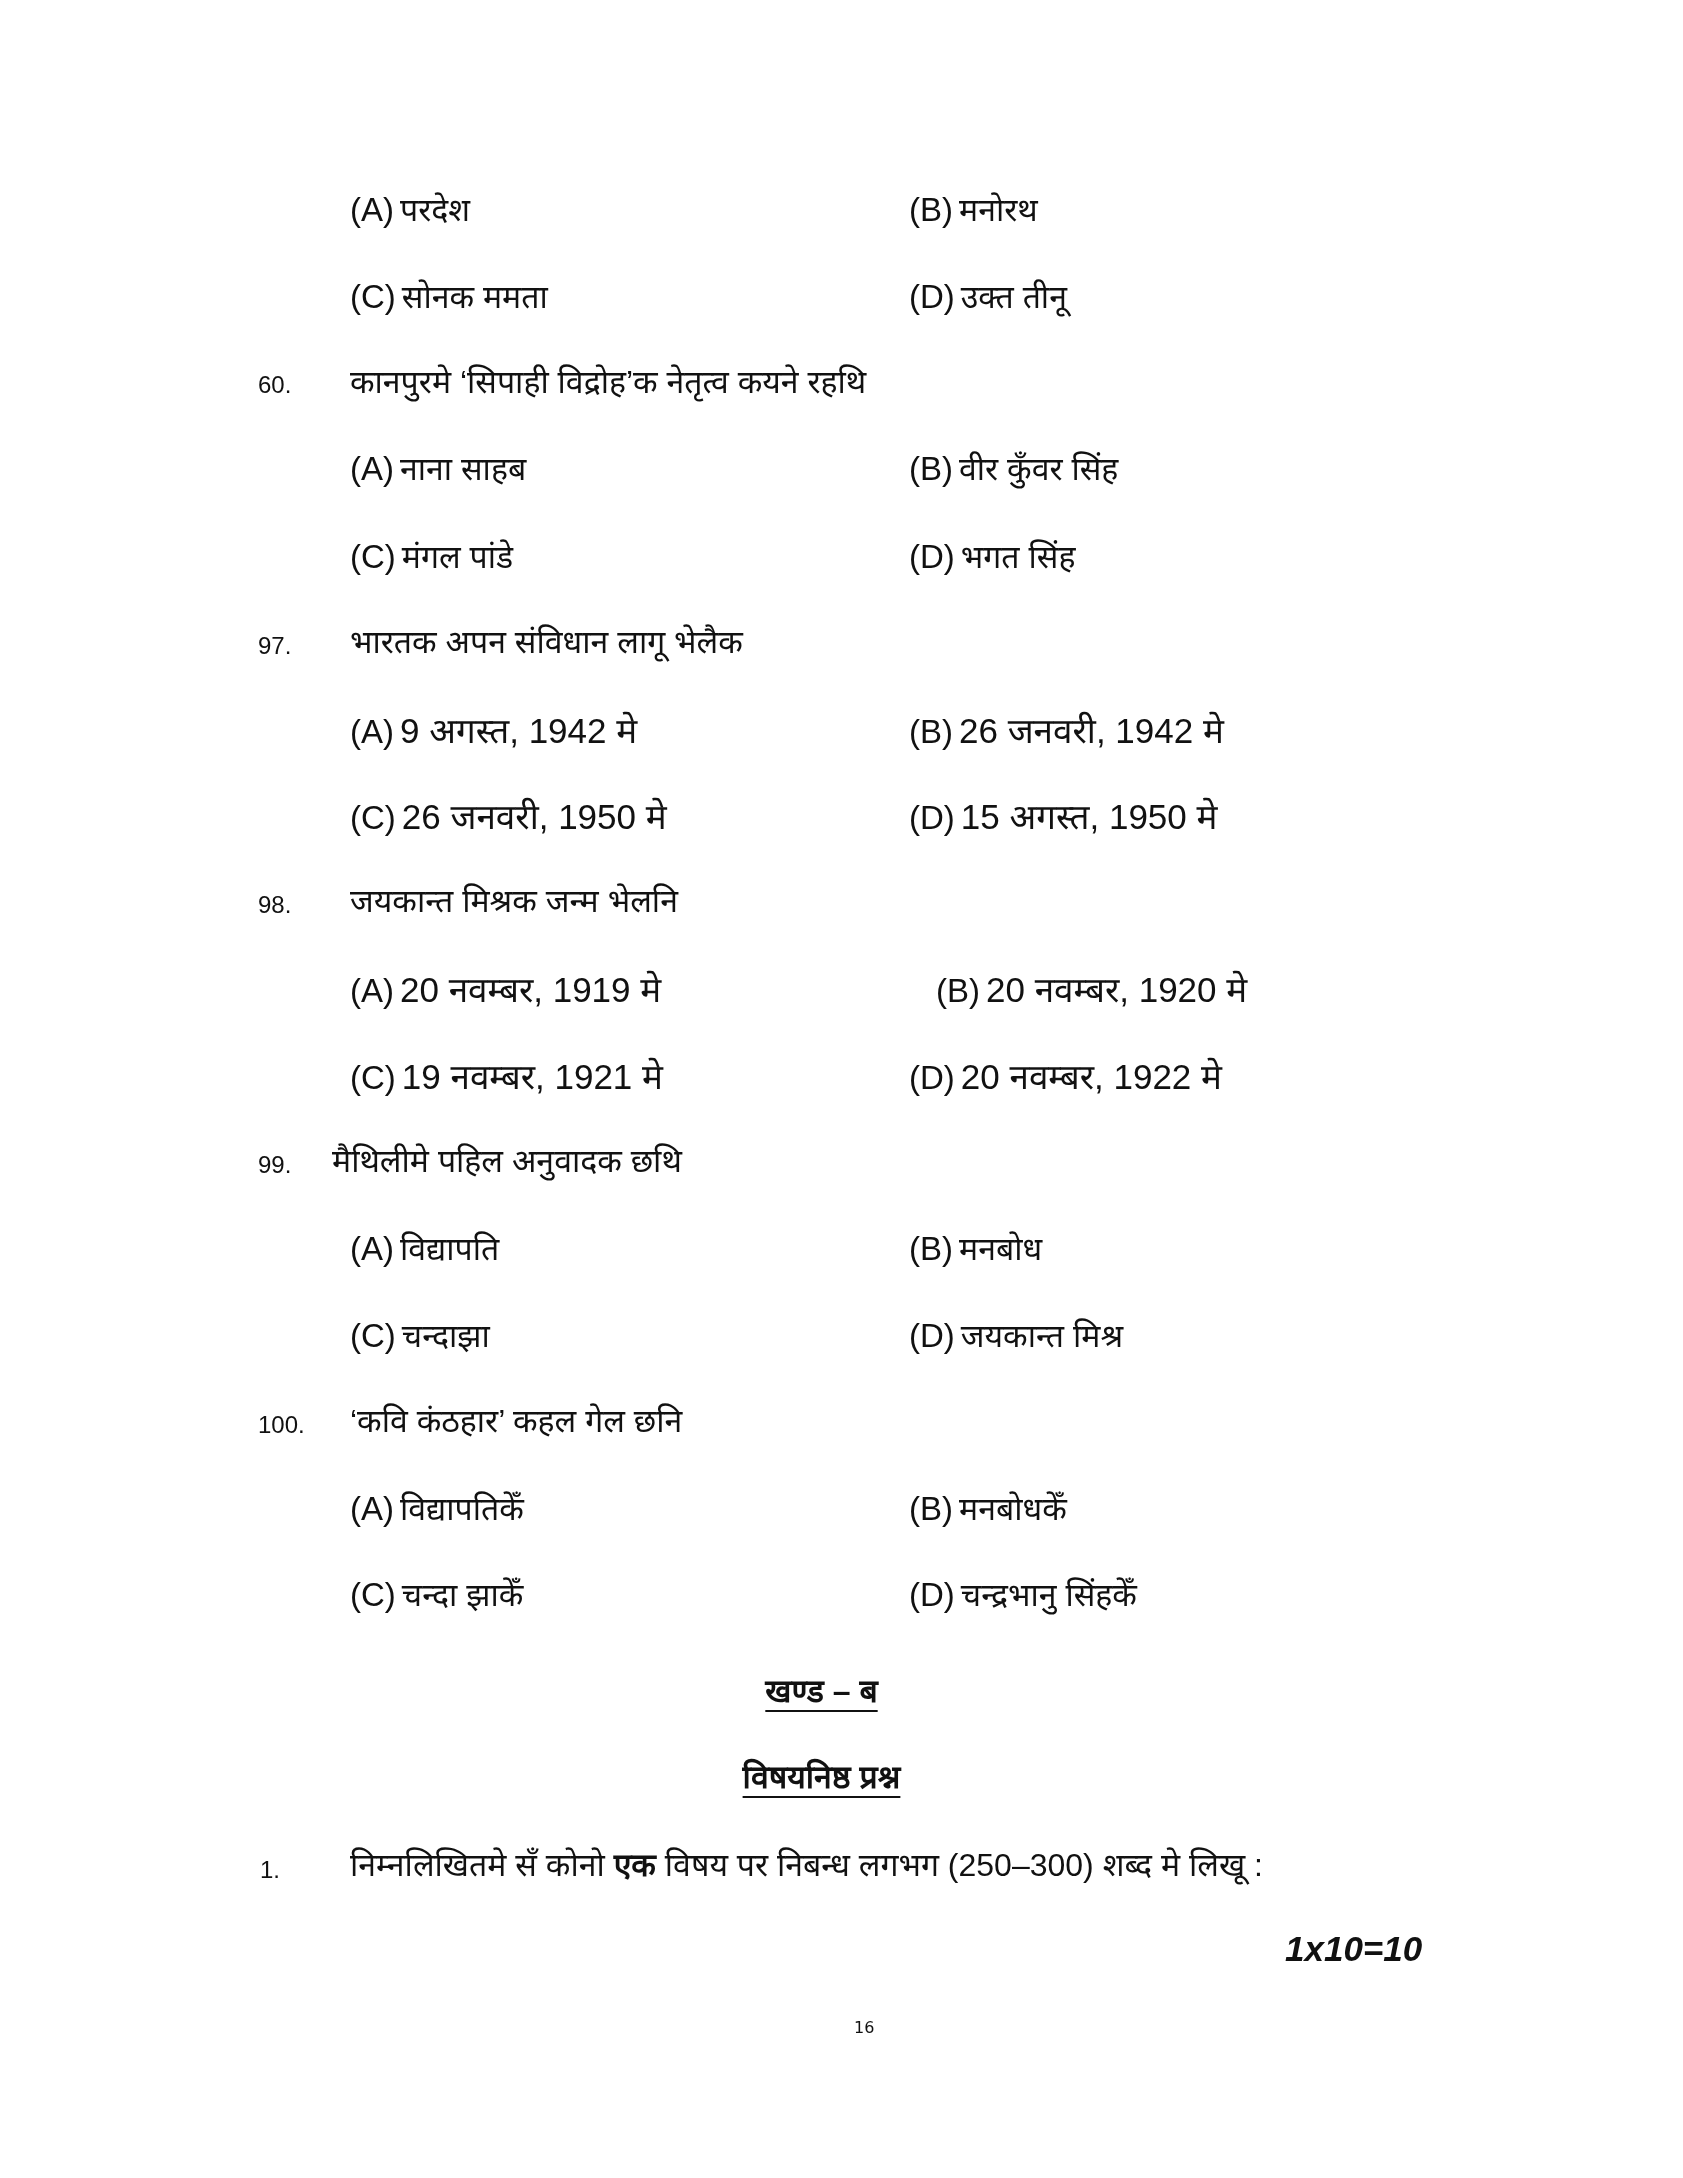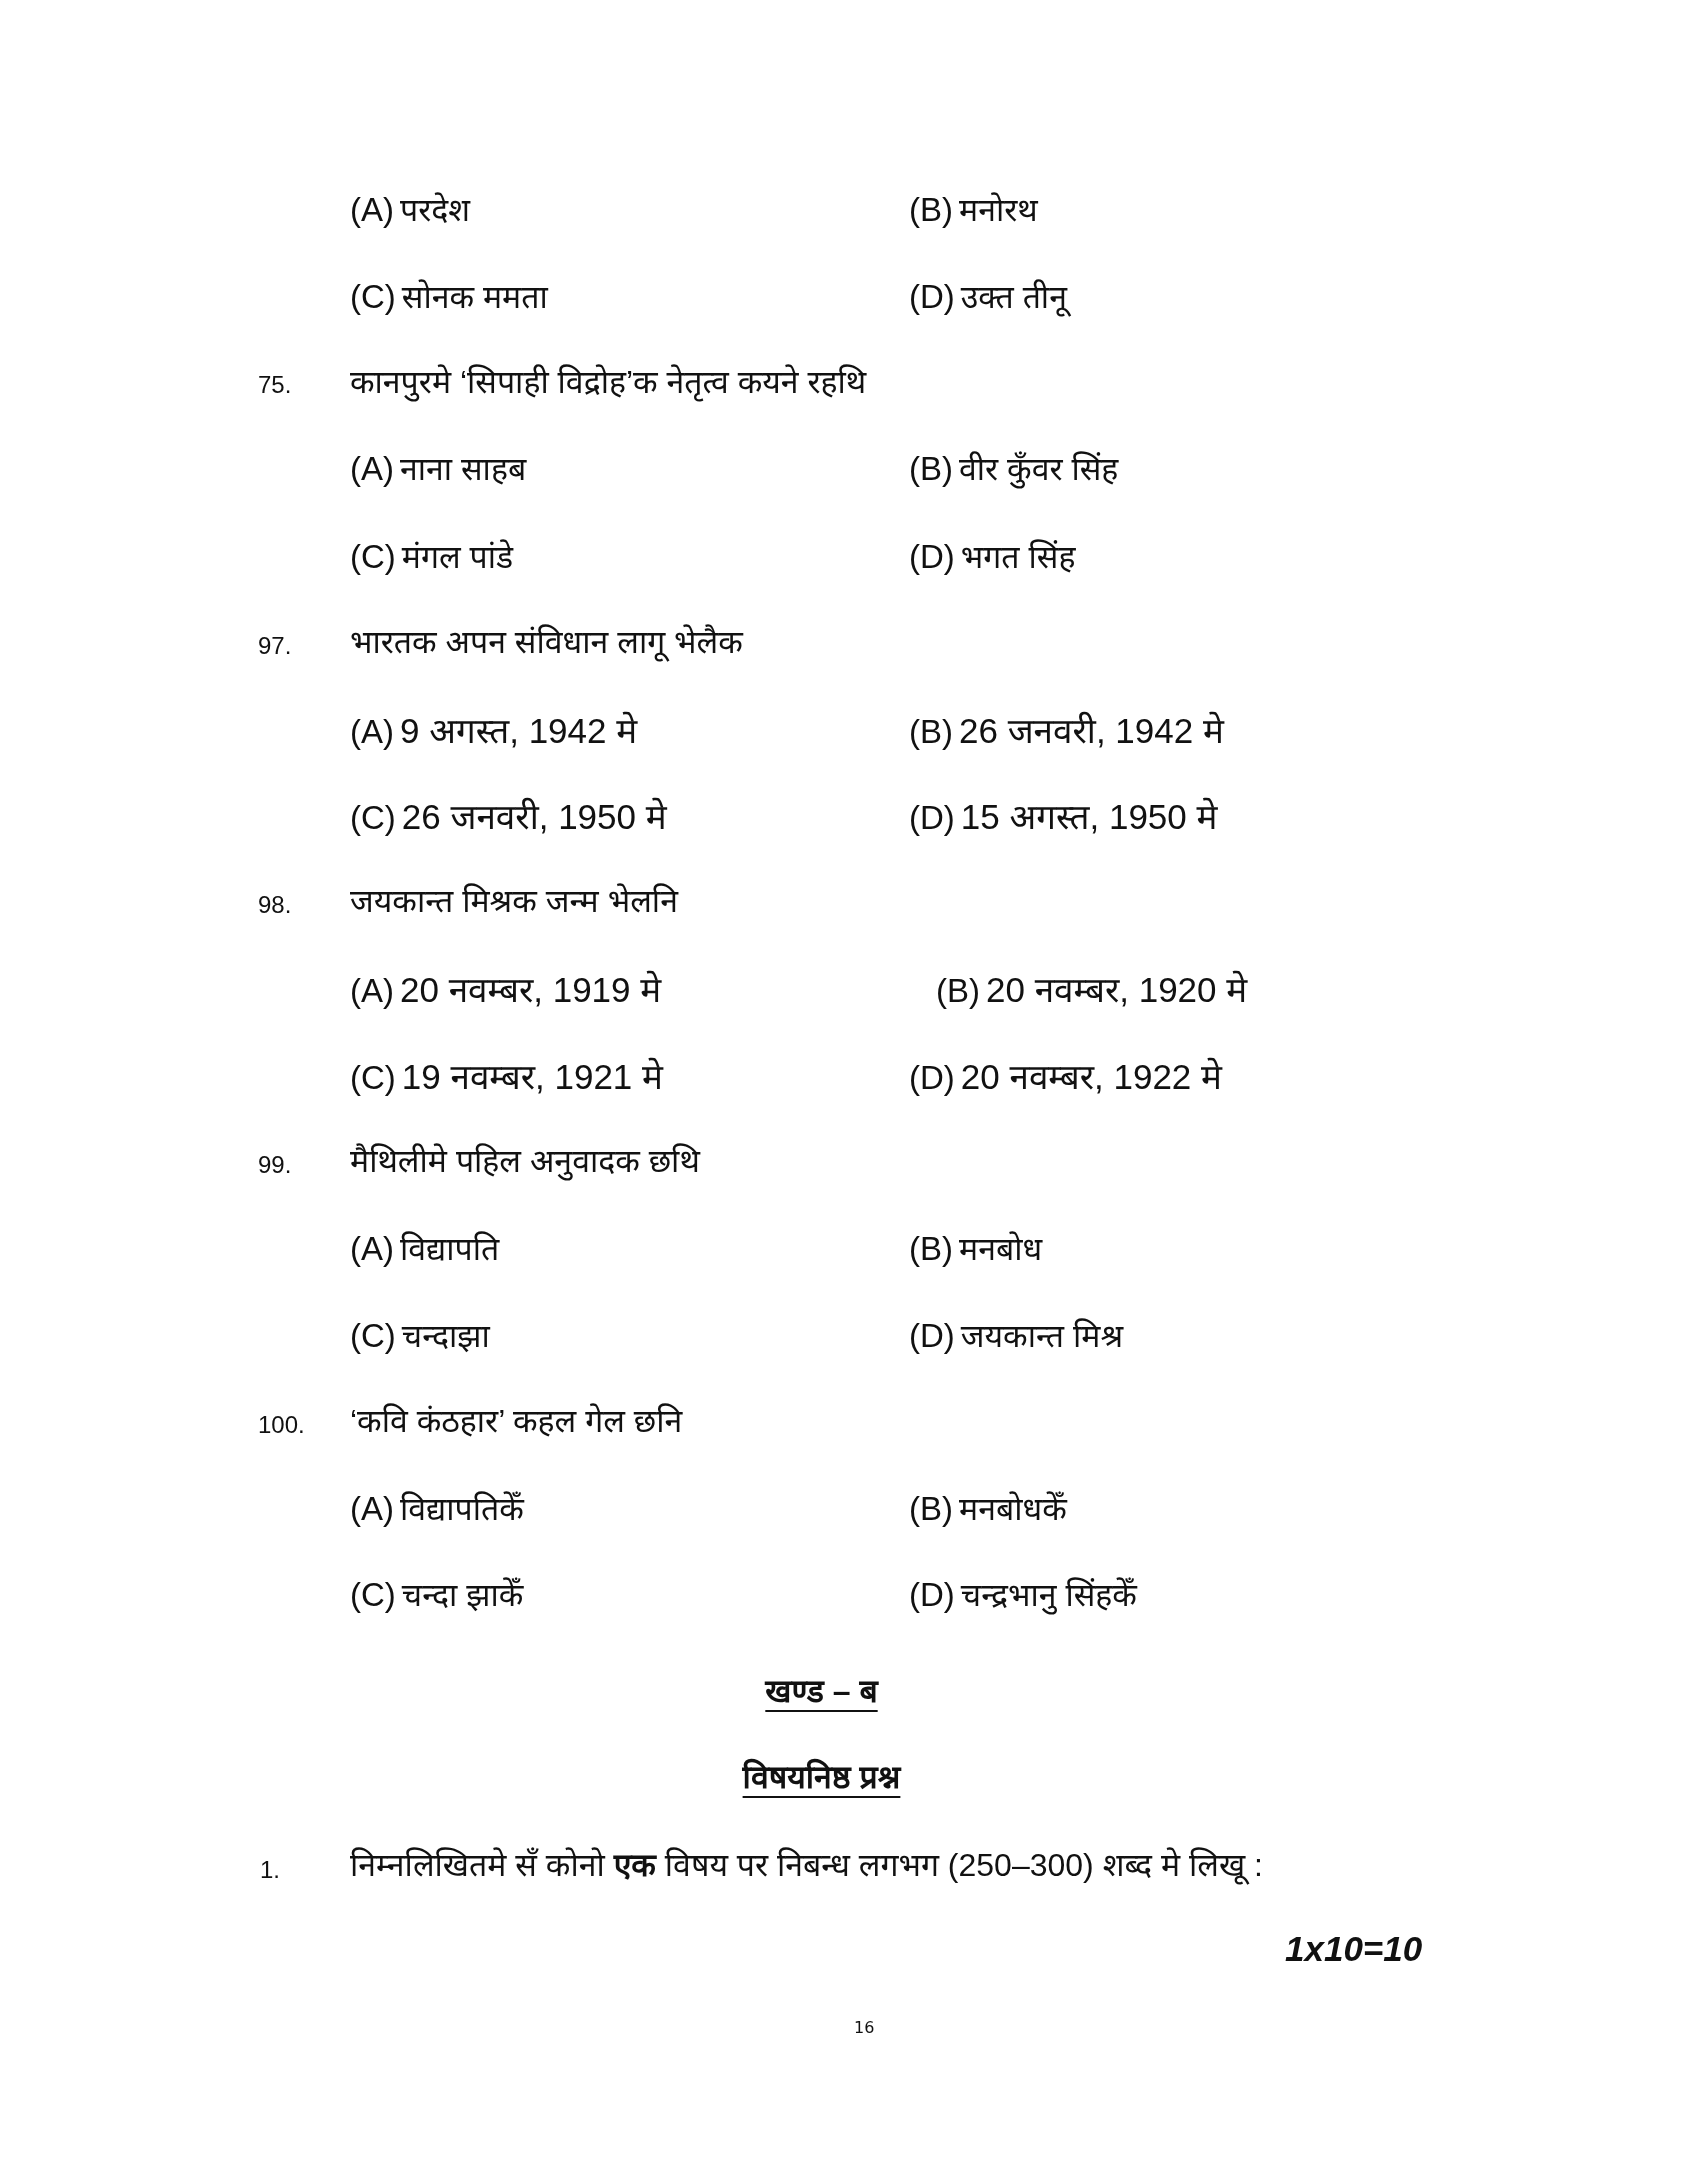--- a/index.html
+++ b/index.html
@@ -35,21 +35,21 @@
   </div>
   <div class="abs opt" style="left:350px; top:280px;">
     <span class="lbl">(C)</span><span>सोनक ममता</span>
   </div>
   <div class="abs opt" style="left:909px; top:280px;">
     <span class="lbl">(D)</span><span>उक्त तीनू</span>
   </div>
 </div>
 
 <div>
-  <div class="abs qnum" style="left:258px; top:373px;">75.</div>
+  <div class="abs qnum" style="left:258px; top:373px;">60.</div>
   <div class="abs qtext" style="left:350px; top:366px;">कानपुरमे ‘सिपाही विद्रोह’क नेतृत्व कयने रहथि</div>
   <div class="abs opt" style="left:350px; top:452px;">
     <span class="lbl">(A)</span><span>नाना साहब</span>
   </div>
   <div class="abs opt" style="left:909px; top:452px;">
     <span class="lbl">(B)</span><span>वीर कुँवर सिंह</span>
   </div>
   <div class="abs opt" style="left:350px; top:540px;">
     <span class="lbl">(C)</span><span>मंगल पांडे</span>
   </div>
@@ -87,21 +87,21 @@
   <div class="abs opt" style="left:350px; top:1059px;">
     <span class="lbl">(C)</span><span class="num">19 नवम्बर, 1921 मे</span>
   </div>
   <div class="abs opt" style="left:909px; top:1059px;">
     <span class="lbl">(D)</span><span class="num">20 नवम्बर, 1922 मे</span>
   </div>
 </div>
 
 <div>
   <div class="abs qnum" style="left:258px; top:1153px;">99.</div>
-  <div class="abs qtext" style="left:350px; top:1145px;text-align:center;">मैथिलीमे पहिल अनुवादक छथि</div>
+  <div class="abs qtext" style="left:332px; top:1145px;text-align:center;">मैथिलीमे पहिल अनुवादक छथि</div>
   <div class="abs opt" style="left:350px; top:1232px;">
     <span class="lbl">(A)</span><span>विद्यापति</span>
   </div>
   <div class="abs opt" style="left:909px; top:1232px;">
     <span class="lbl">(B)</span><span>मनबोध</span>
   </div>
   <div class="abs opt" style="left:350px; top:1319px;">
     <span class="lbl">(C)</span><span>चन्दाझा</span>
   </div>
   <div class="abs opt" style="left:909px; top:1319px;">

